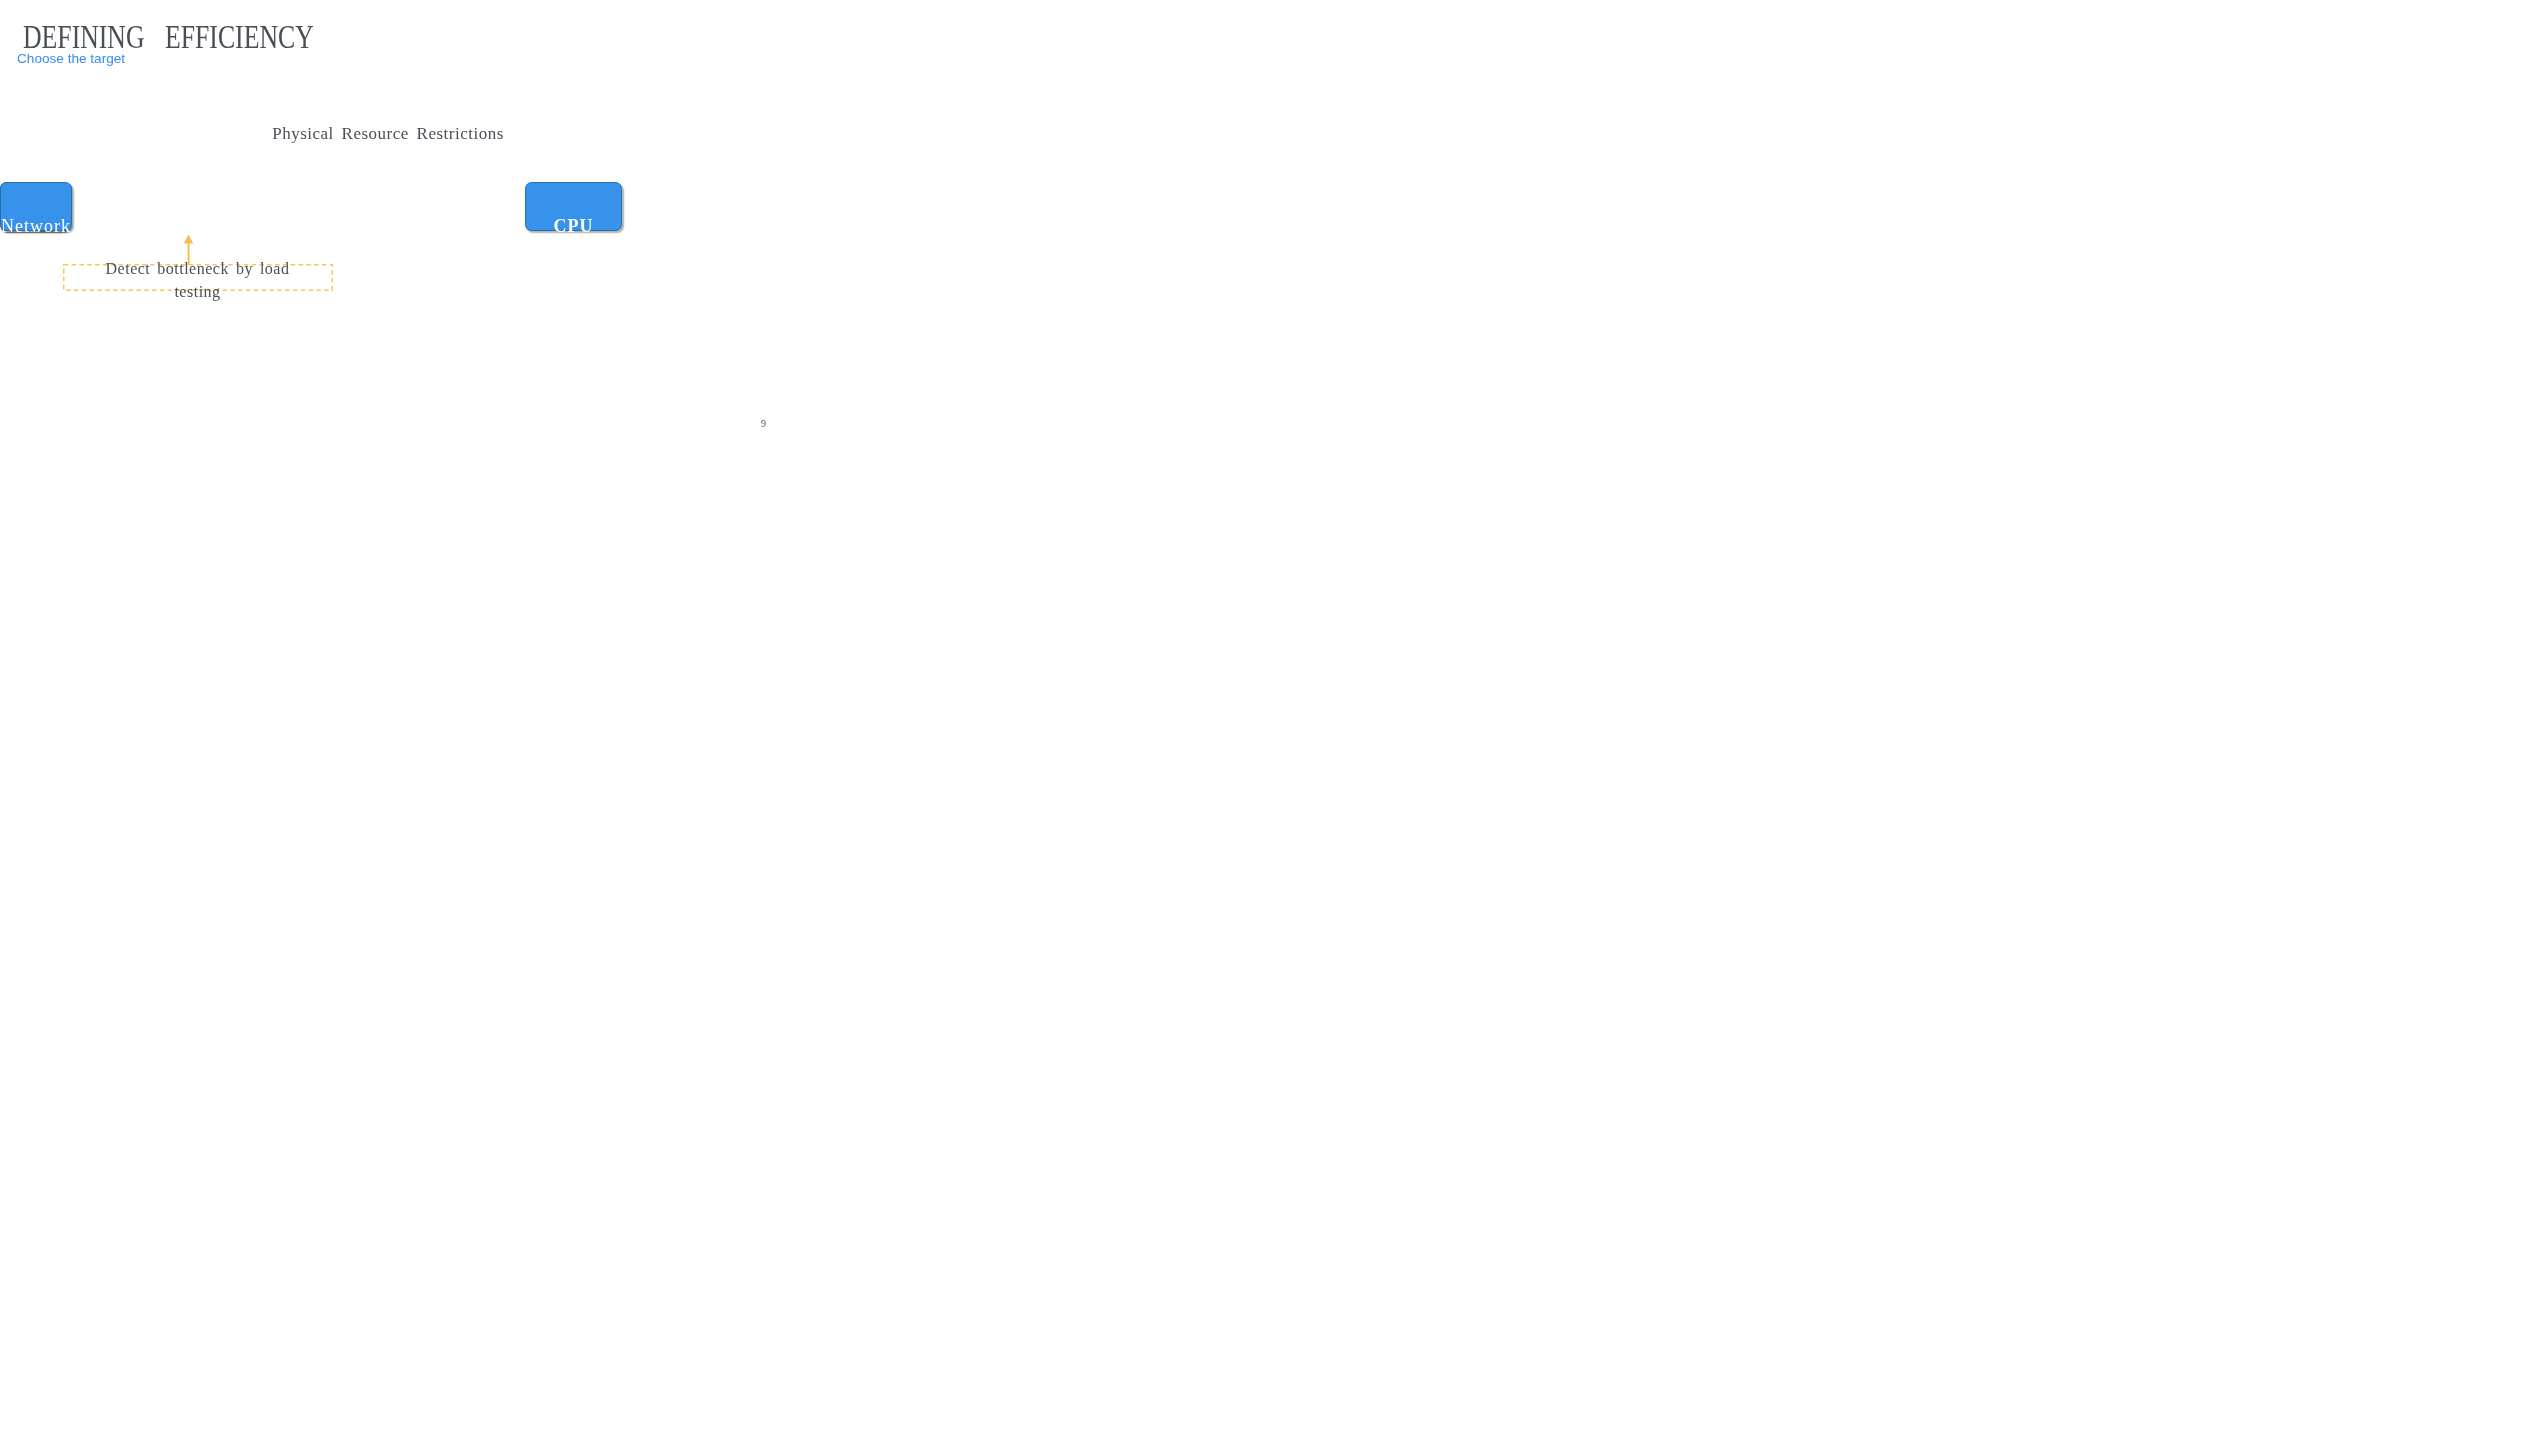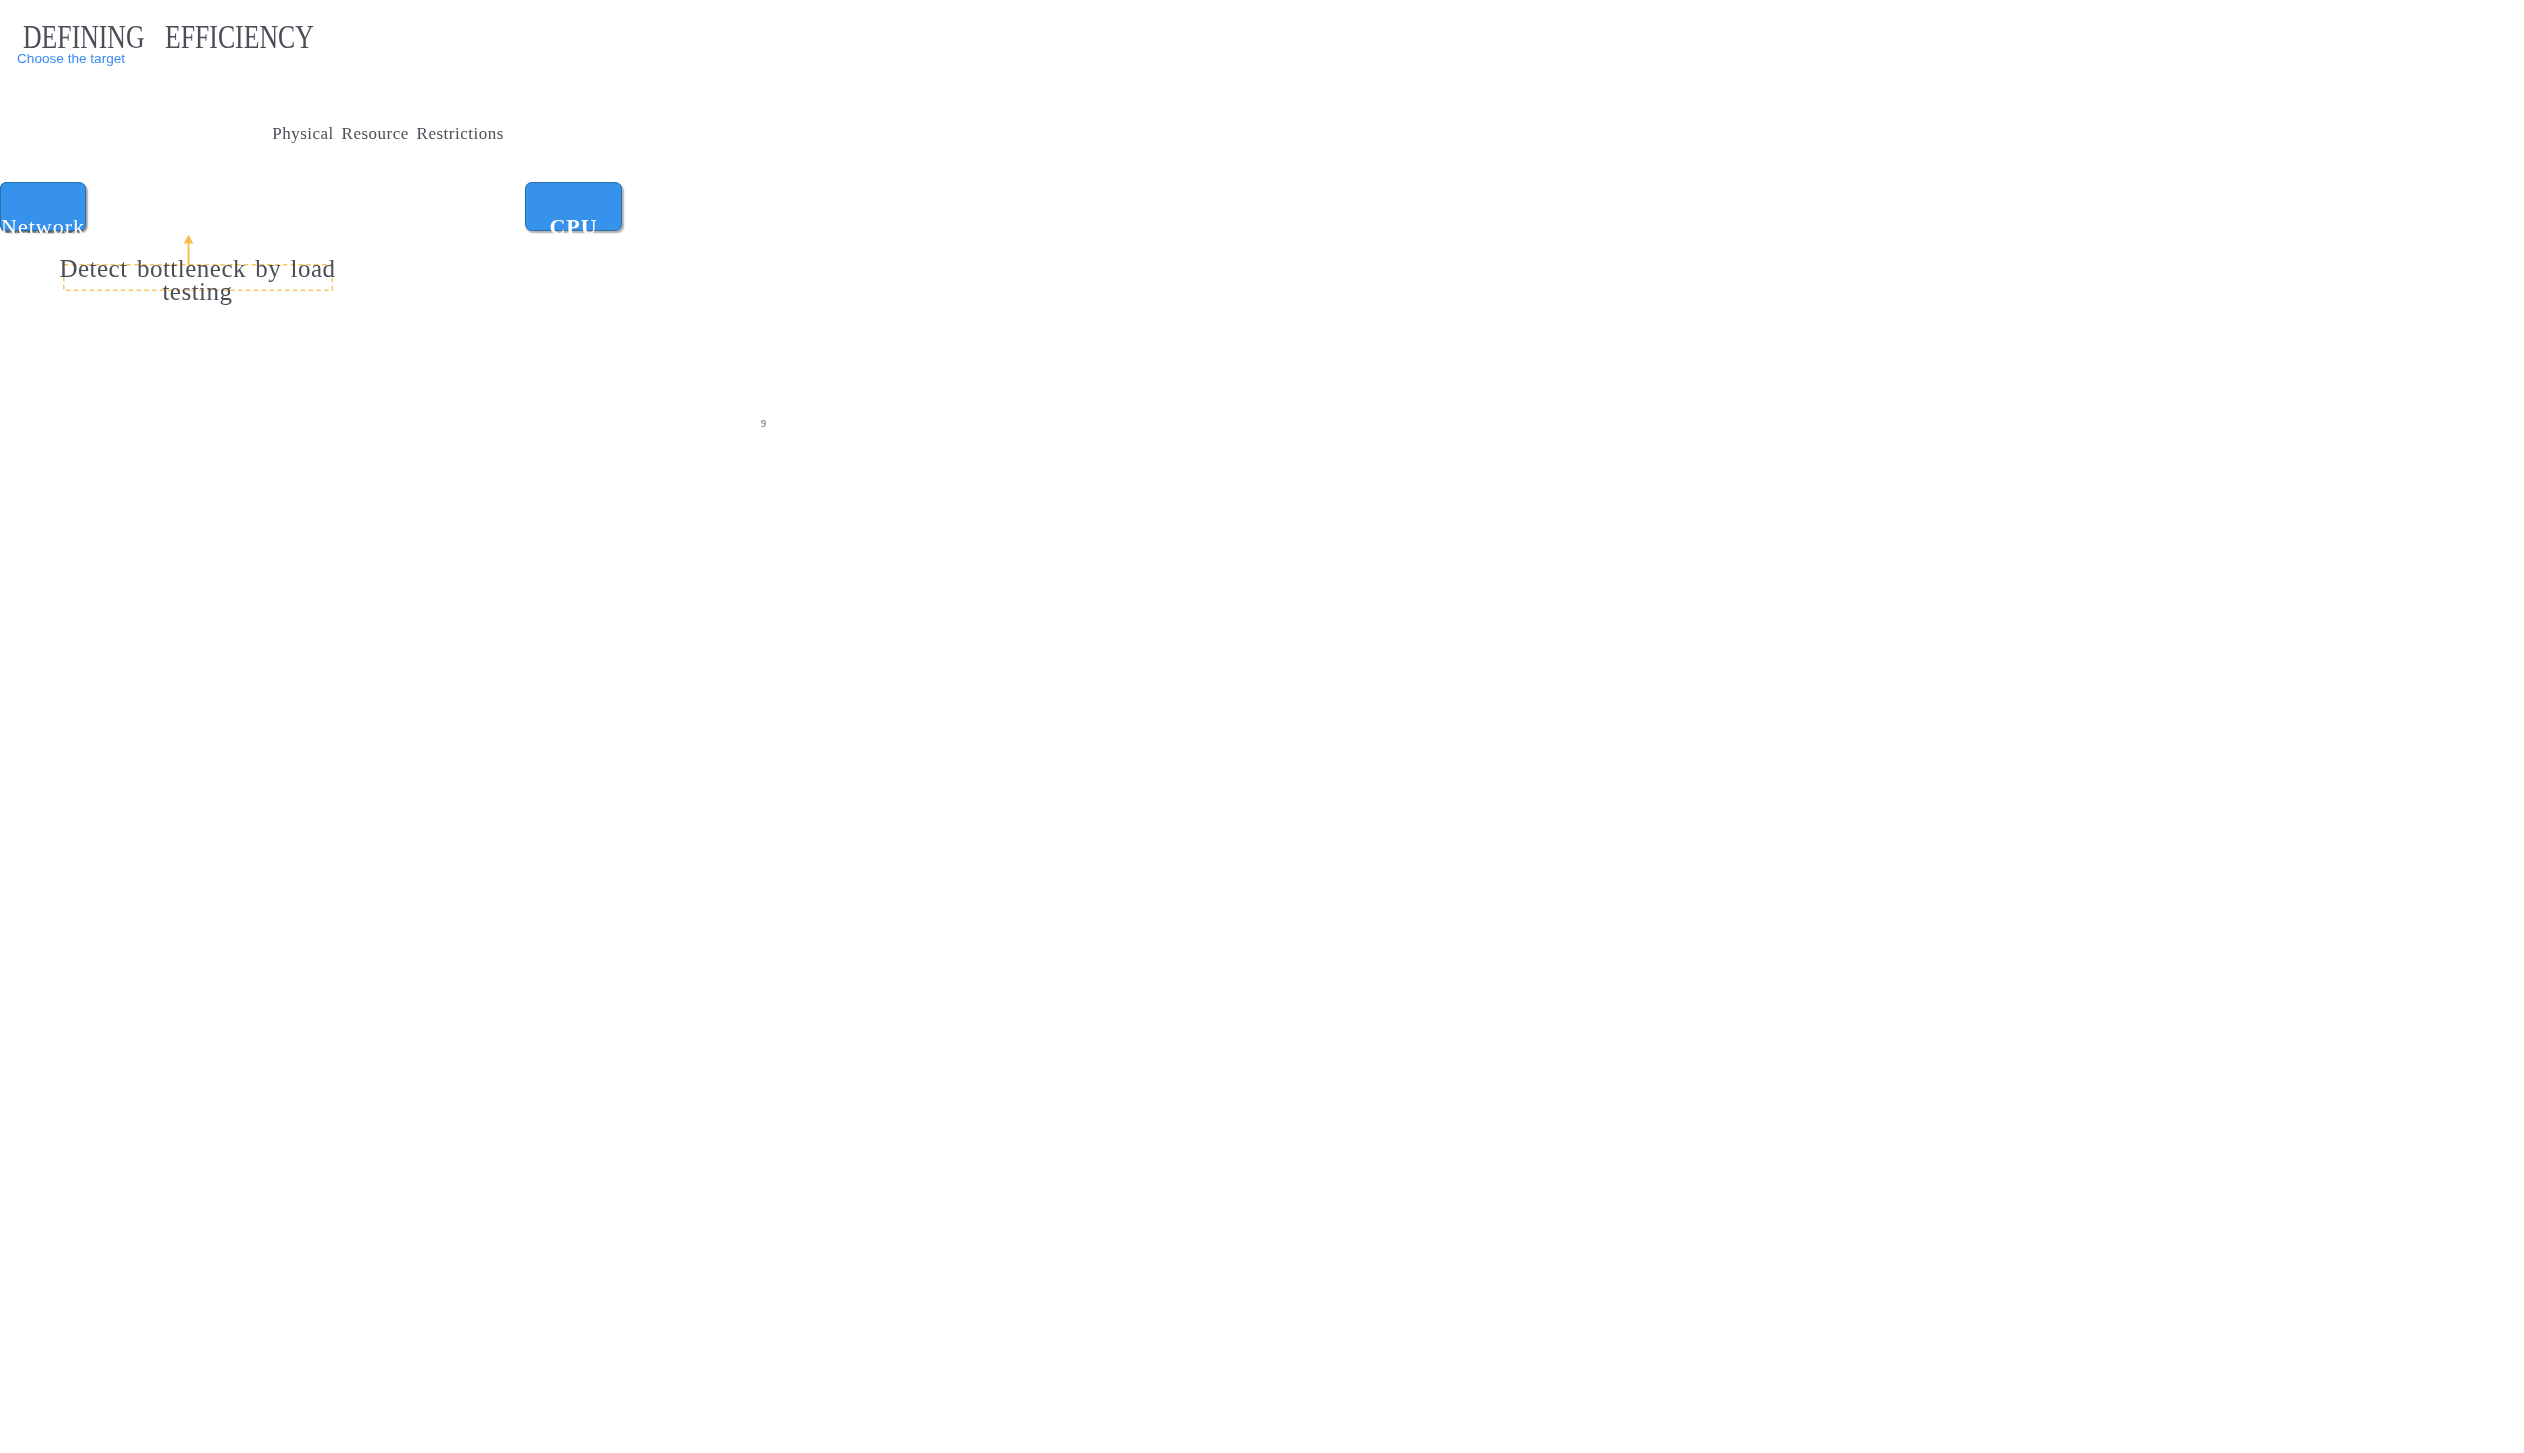--- a/index.html
+++ b/index.html
@@ -53,21 +53,21 @@
   .res-box{
     position:absolute;top:182px;height:49px;
     background:var(--box-fill);
     border:1px solid var(--box-border);
     border-radius:6.6px;
     box-shadow:1.5px 2px 1.5px rgba(0,0,0,0.30);
     display:flex;align-items:center;justify-content:center;
   }
   .res-box .label{
     color:var(--box-label);
-    font-size:22px;
+    font-size:18px;
     letter-spacing:1px;
     padding-top:2.5px;
     white-space:nowrap;
     margin-top:38px;
   }
   .res-box:nth-of-type(1){left:140px;width:85px;}
   .res-box:nth-of-type(2){left:270px;width:81px;}
   .res-box:nth-of-type(3){left:398px;width:78px;}
   .res-box:nth-of-type(4){left:525px;width:97px;font-weight:bold;}
 
@@ -78,21 +78,21 @@
   .callout-border{position:absolute;left:63px;top:264px;width:270px;height:27px;}
   .callout-border rect{
     fill:none;
     stroke:var(--dash);
     stroke-width:3;
     stroke-dasharray:9 6.5;
   }
   .callout-text{
     position:absolute;left:46px;top:257px;width:303px;
     text-align:center;
-    font-size:25px;line-height:23px;
+    font-size:16px;line-height:23px;
     letter-spacing:0.5px;word-spacing:2.5px;
     color:var(--body-text);
   }
 
   .page-number{
     position:absolute;left:761px;top:418px;
     font-size:10px;line-height:1.1;
     color:var(--page-number);
   }
 </style>

